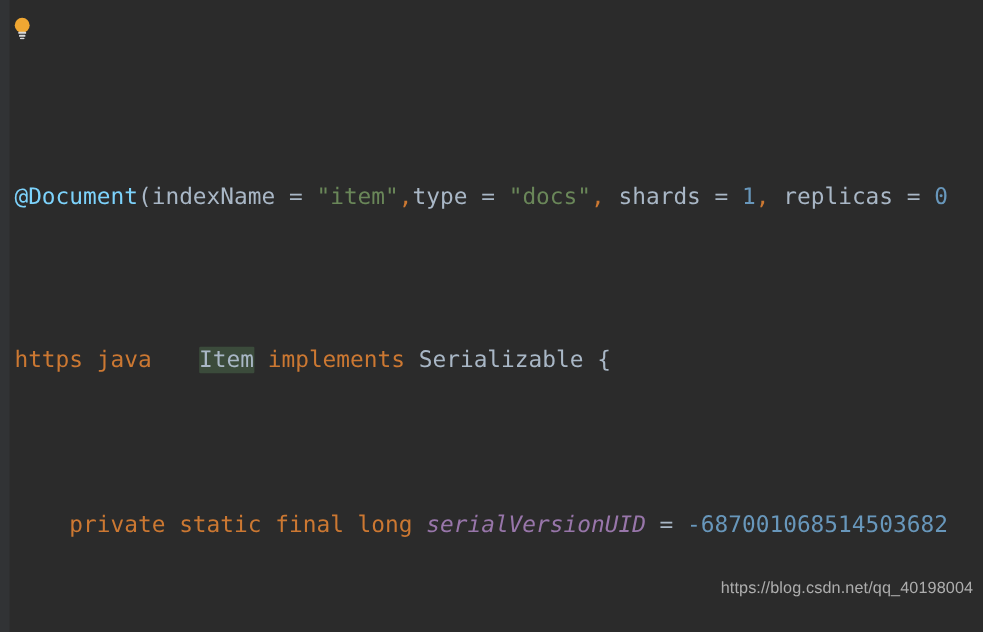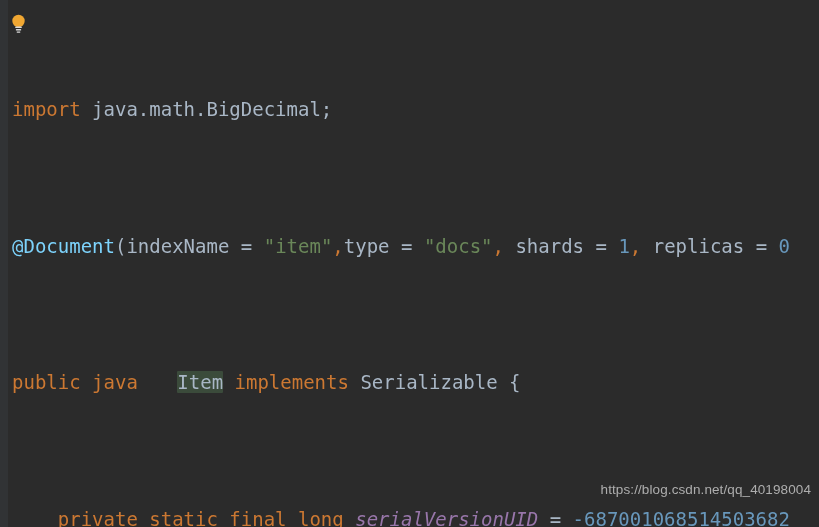--- a/index.html
+++ b/index.html
@@ -97,27 +97,26 @@
 </head>
 <body>
 
 <div id="editor">
 
   <div id="gutter"></div>
 
   <div id="code" class="shifted">
 
     
-    <div class="line"><span class="kw">import</span><span class="ident"> java.math.BigDecimal;</span></div>
 
     
     <div class="line"><span class="anno">@Document</span><span class="punct">(</span><span class="ident">indexName</span><span class="punct"> = </span><span class="str">"item"</span><span class="comma">,</span><span class="ident">type</span><span class="punct"> = </span><span class="str">"docs"</span><span class="comma">,</span><span class="ident"> shards</span><span class="punct"> = </span><span class="num">1</span><span class="comma">,</span><span class="ident"> replicas</span><span class="punct"> = </span><span class="num">0</span></div>
 
     
-    <div class="line"><span class="kw">public</span> <span class="kw">java</span> <span class="ident hl">Item</span> <span class="kw">implements</span> <span class="ident">Serializable</span> <span class="punct">{</span></div>
+    <div class="line"><span class="kw">https</span> <span class="kw">java</span> <span class="ident hl">Item</span> <span class="kw">implements</span> <span class="ident">Serializable</span> <span class="punct">{</span></div>
 
     
     <div class="line">    <span class="kw">private static final long</span> <span class="statfield">serialVersionUID</span><span class="punct"> = </span><span class="num">-687001068514503682</span></div>
 
     
     
 
     
     
 

